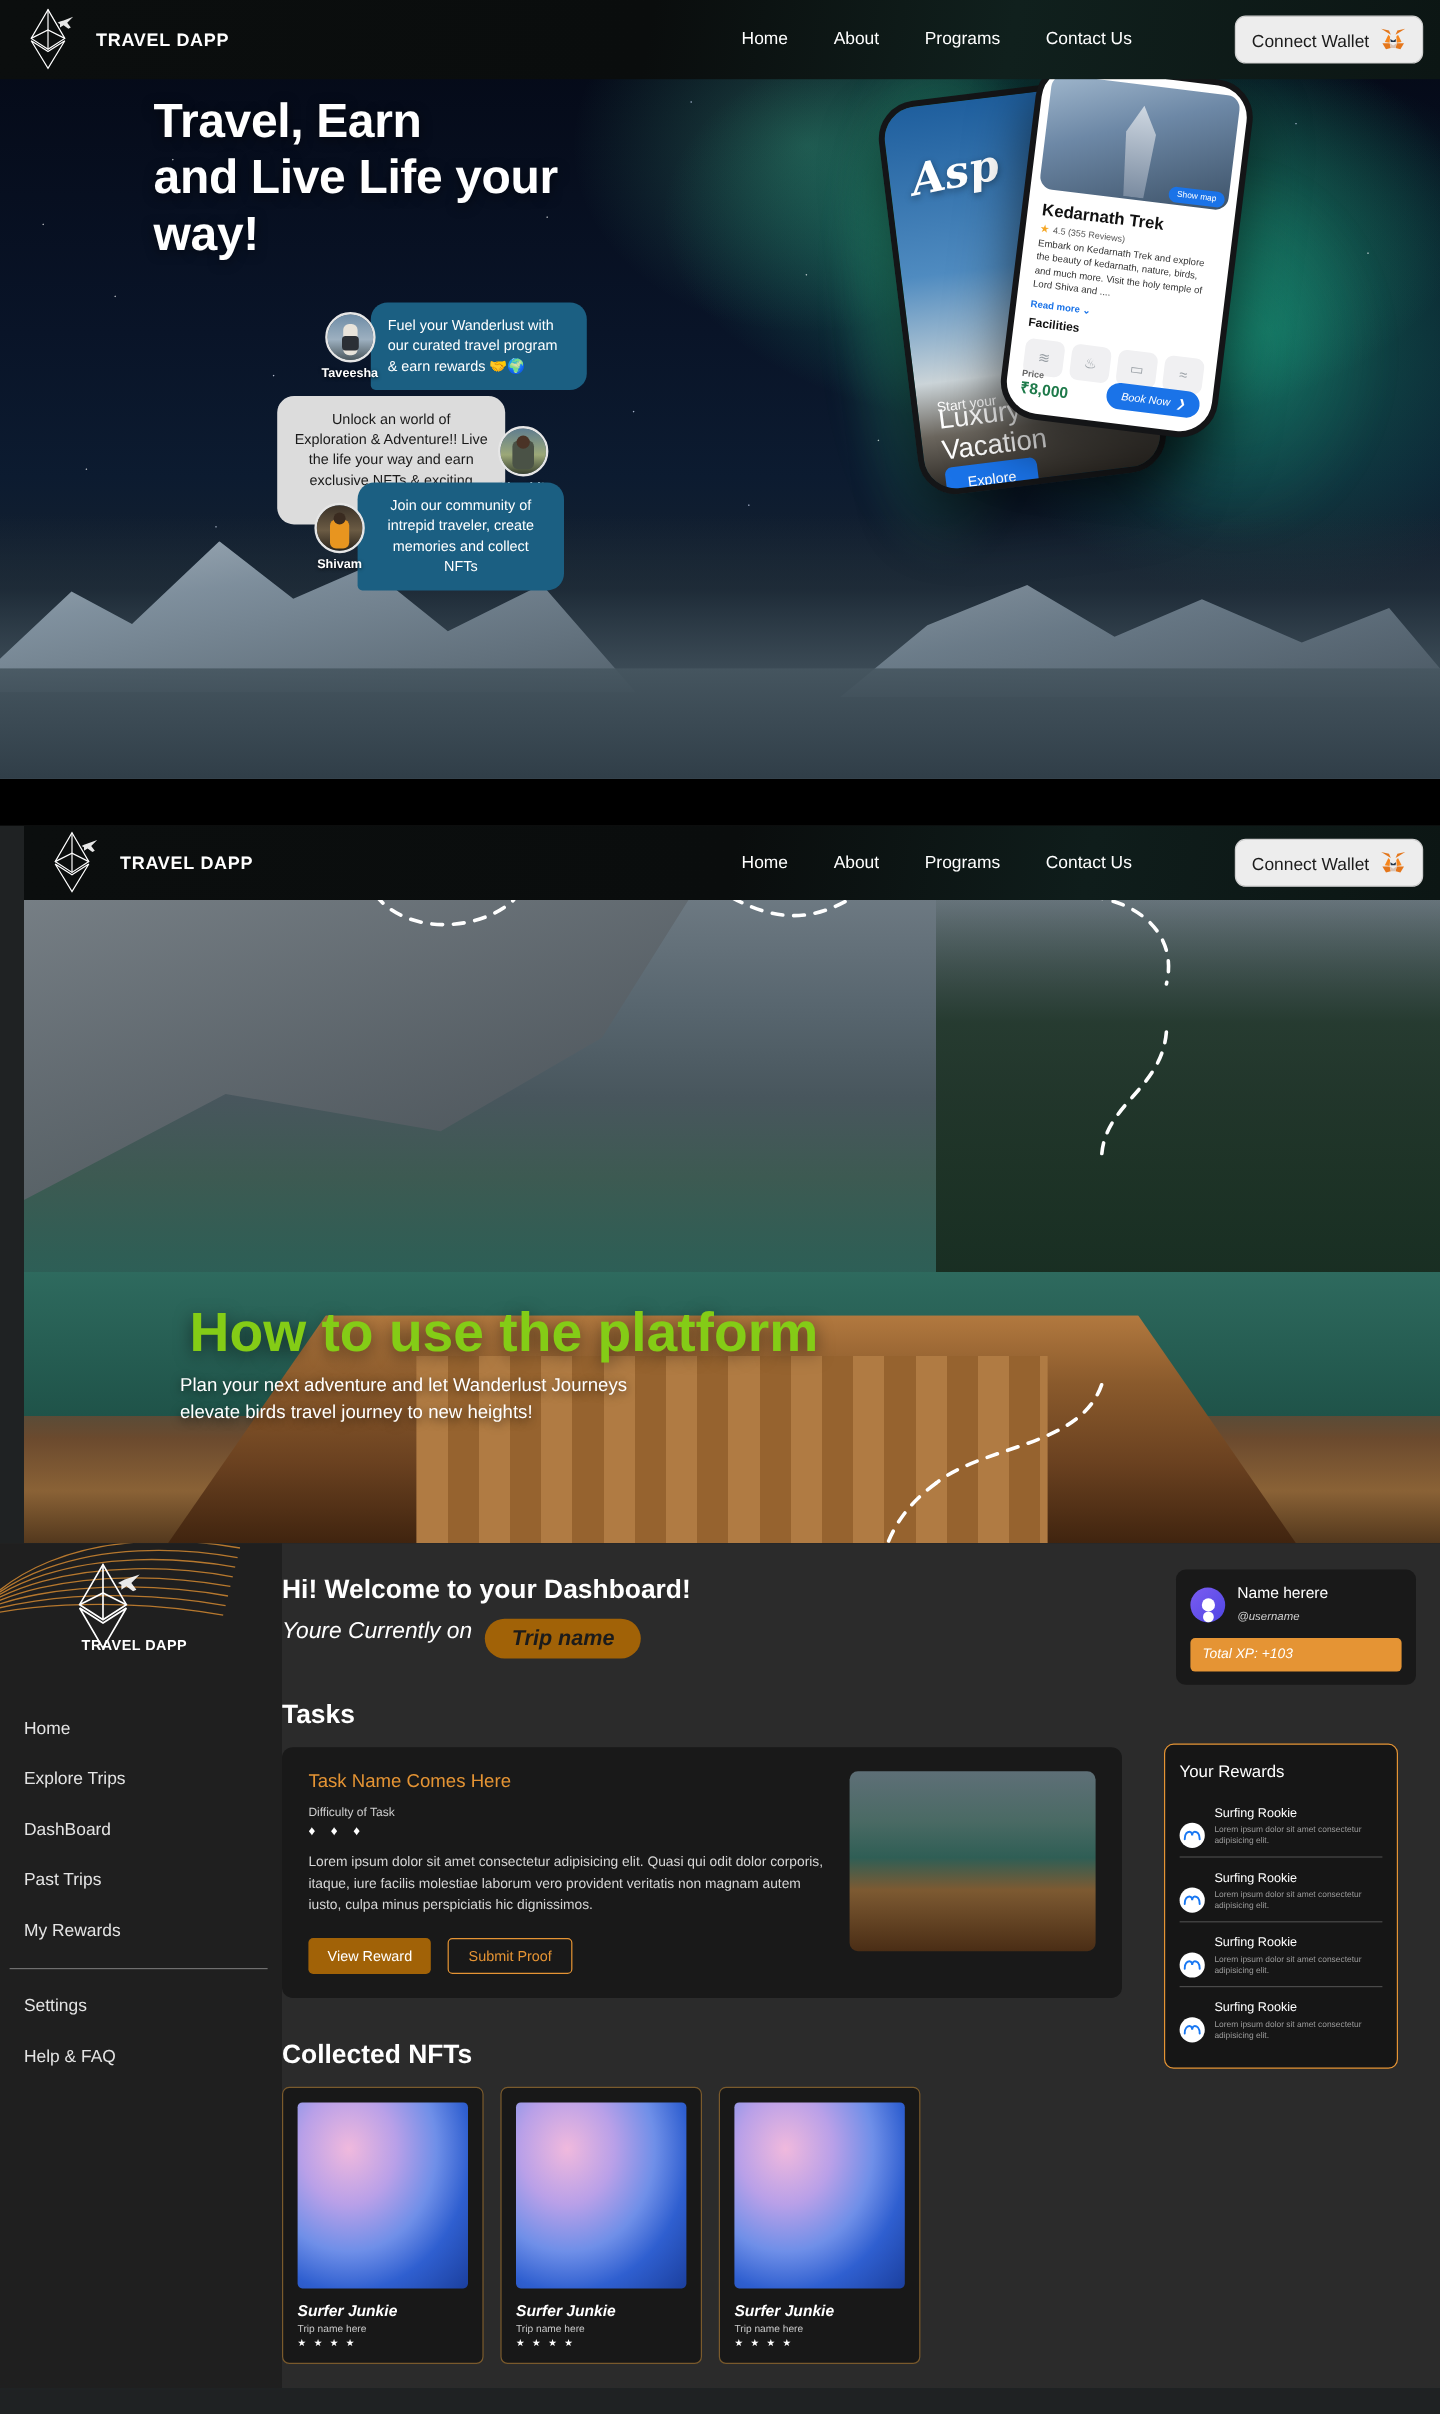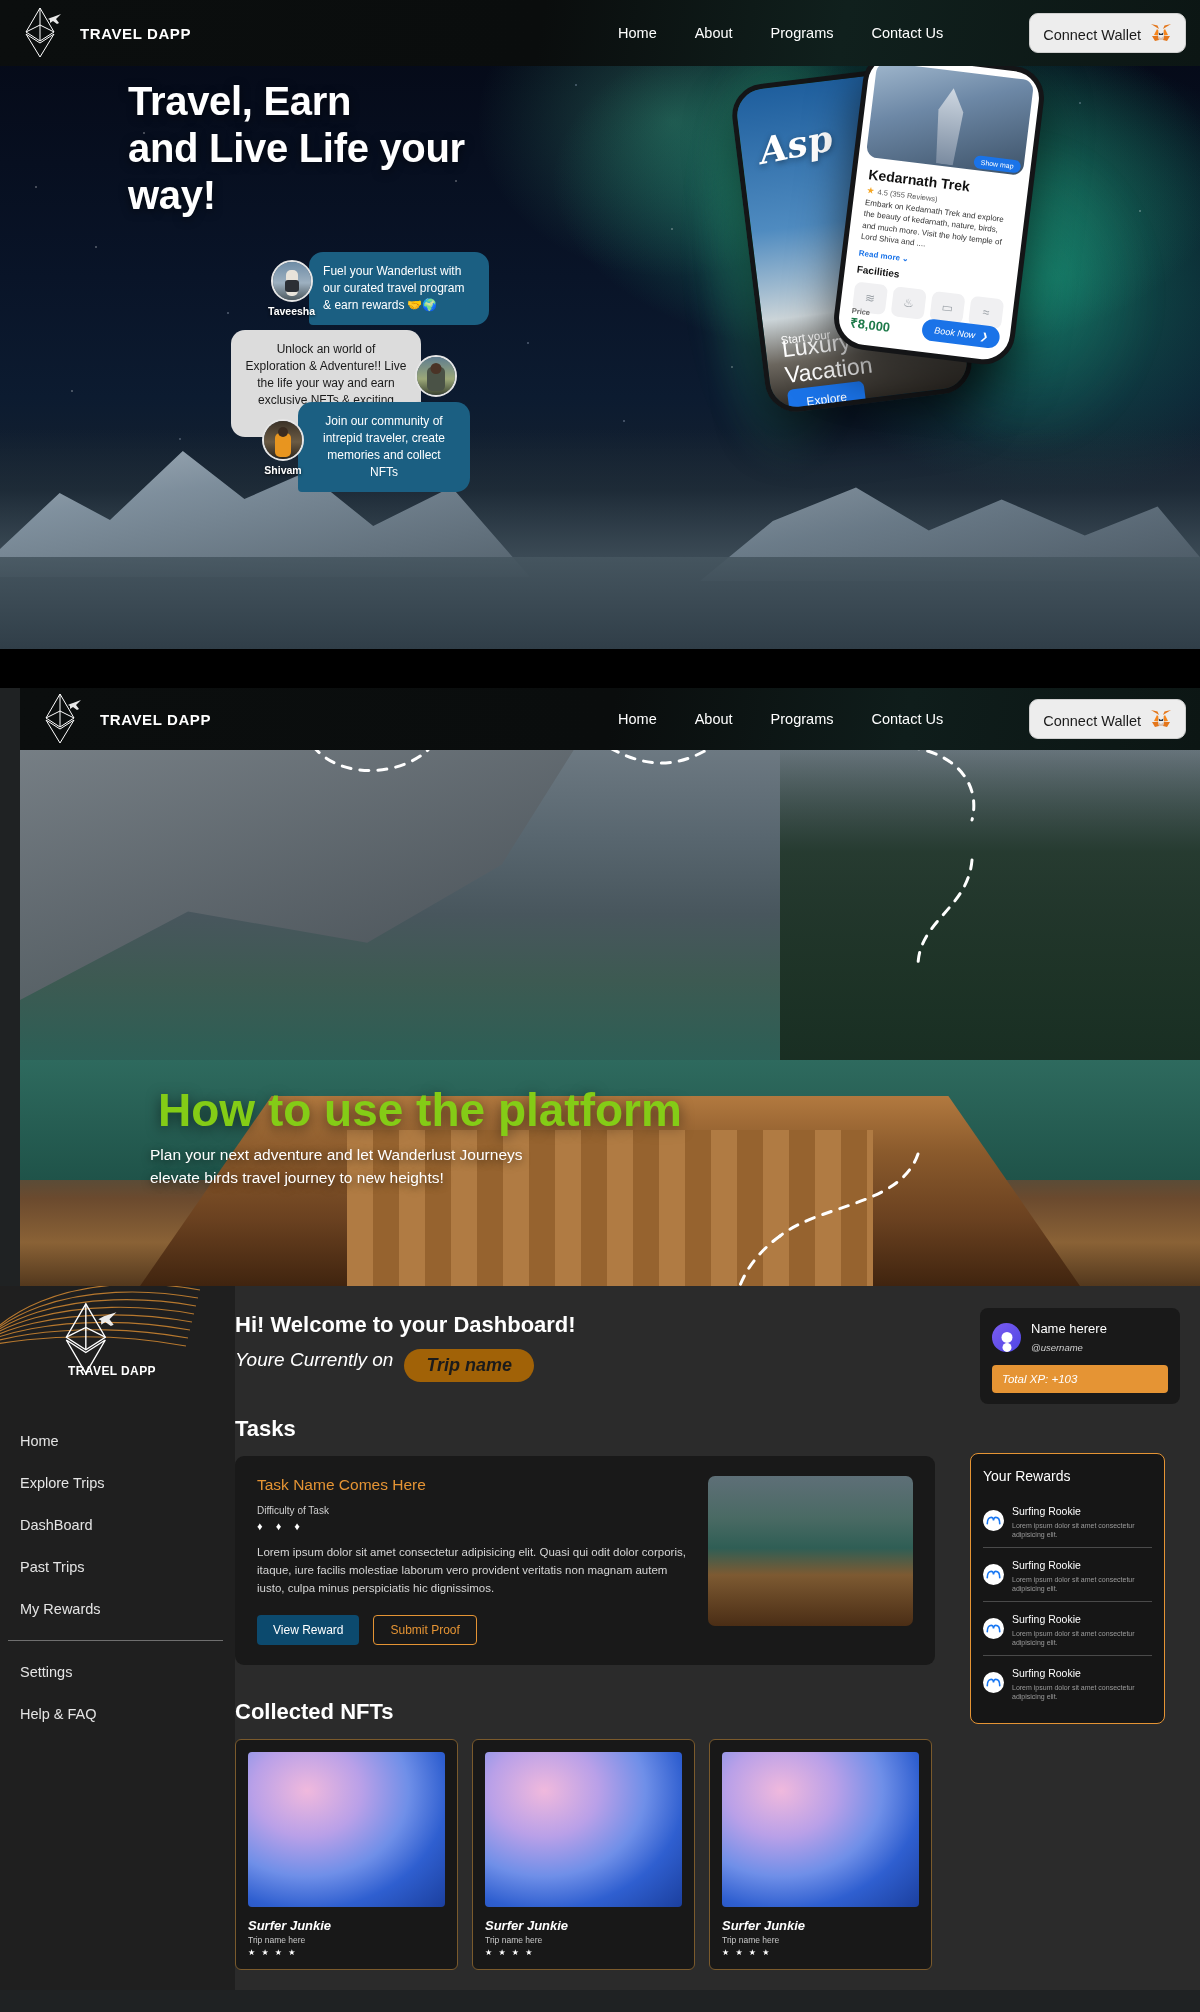--- a/index.html
+++ b/index.html
@@ -199,46 +199,46 @@
   .trip-pill { background:#a16207; color:#1b1b1b; border-radius:20px; padding:6px 22px; font-size:18px; font-style:italic; font-weight:bold; }
   .sec-title { font-size:22px; margin:34px 0 14px; color:#fff; }
 
   .task-card { background:#191919; border-radius:9px; padding:20px 22px; display:flex; gap:20px; width:700px; }
   .task-left { flex:1; }
   .task-name { color:#e59434; font-size:15.5px; margin-bottom:11px; }
   .task-diff-l { font-size:10px; color:#cfcfcf; }
   .diamonds { margin-top:4px; font-size:11px; letter-spacing:5px; color:#fff; }
   .task-desc { margin-top:12px; font-size:11.5px; line-height:1.55; color:#d6d6d6; }
   .task-btns { margin-top:18px; display:flex; gap:14px; }
-  .btn-fill { background:#0c4a6e; color:#fff; border:none; border-radius:4px; padding:7px 16px; font-size:12px; cursor:pointer; font-family:inherit; }
+  .btn-fill { background:#a16207; color:#fff; border:none; border-radius:4px; padding:7px 16px; font-size:12px; cursor:pointer; font-family:inherit; }
   .btn-out { background:transparent; color:#e59434; border:1px solid #e59434; border-radius:4px; padding:7px 16px; font-size:12px; cursor:pointer; font-family:inherit; }
   .task-img { width:205px; height:150px; border-radius:7px; overflow:hidden;
     background:linear-gradient(180deg,#5e6f77 0%, #4a6a64 28%, #2f5e55 48%, #7d5a32 66%, #4a2d15 100%); }
 
   .profile-card { position:absolute; right:20px; top:22px; width:200px; background:#191919; border-radius:8px; padding:11px 12px; }
   .pc-row { display:flex; align-items:center; gap:10px; }
   .pc-av { width:29px; height:29px; border-radius:50%; background:linear-gradient(135deg,#7b5cf0,#4f46e5); position:relative; }
   .pc-av:after { content:""; position:absolute; left:50%; top:50%; transform:translate(-50%,-46%);
     width:11px; height:11px; border-radius:50%; background:#fff; box-shadow:0 10px 0 -1px #fff; }
   .pc-name { font-size:13px; color:#fff; }
   .pc-user { font-size:9.5px; font-style:italic; color:#cfcfcf; }
   .xp-bar { margin-top:10px; background:#e59434; color:#fff; border-radius:4px; padding:8px 10px; font-size:11.5px;font-style:italic; }
 
   .rewards-card { position:absolute; right:35px; top:167px; width:195px; background:#161616;
                   border:1px solid #e59434; border-radius:8px; padding:14px 12px; }
   .rw-title { font-size:14px; color:#fff; margin-bottom:10px; }
-  .rw-item { display:flex; gap:8px; align-items:center; padding:7px 0; border-bottom:1px solid #4a4a4a; }
+  .rw-item { display:flex; gap:8px; align-items:flex-end; padding:7px 0; border-bottom:1px solid #4a4a4a; }
   .rw-item:last-child { border-bottom:none; }
   .rw-ic { width:21px; height:21px; border-radius:50%; background:#fff; flex:0 0 21px;
            display:flex; align-items:center; justify-content:center; }
   .rw-n { font-size:10.5px; color:#fff; }
   .rw-d { font-size:7px; color:#9b9b9b; line-height:1.35; margin-top:2px; }
 
   .nft-row { display:flex; gap:14px; margin-top:4px; padding-bottom:20px; }
-  .nft-card { width:223px; background:#181818; border:1px solid #7a5a2c; border-radius:6px; padding:12px; }
+  .nft-card { width:168px; background:#181818; border:1px solid #7a5a2c; border-radius:6px; padding:12px; }
   .nft-img { width:100%; height:155px; border-radius:4px;
     background: radial-gradient(ellipse at 30% 25%, #f0b9dd 0%, #b9a0e8 28%, #6f8fe8 52%, #2f5fd0 72%, #1b3f9e 100%); }
   .nft-title { margin-top:11px; font-size:13px; font-style:italic; font-weight:bold; color:#fff; }
   .nft-sub { margin-top:2px; font-size:8.5px; color:#c9c9c9; }
   .nft-stars { margin-top:3px; font-size:8px; letter-spacing:2px; color:#fff; }
 </style>
 </head>
 <body>
 
 <section class="frame1">

